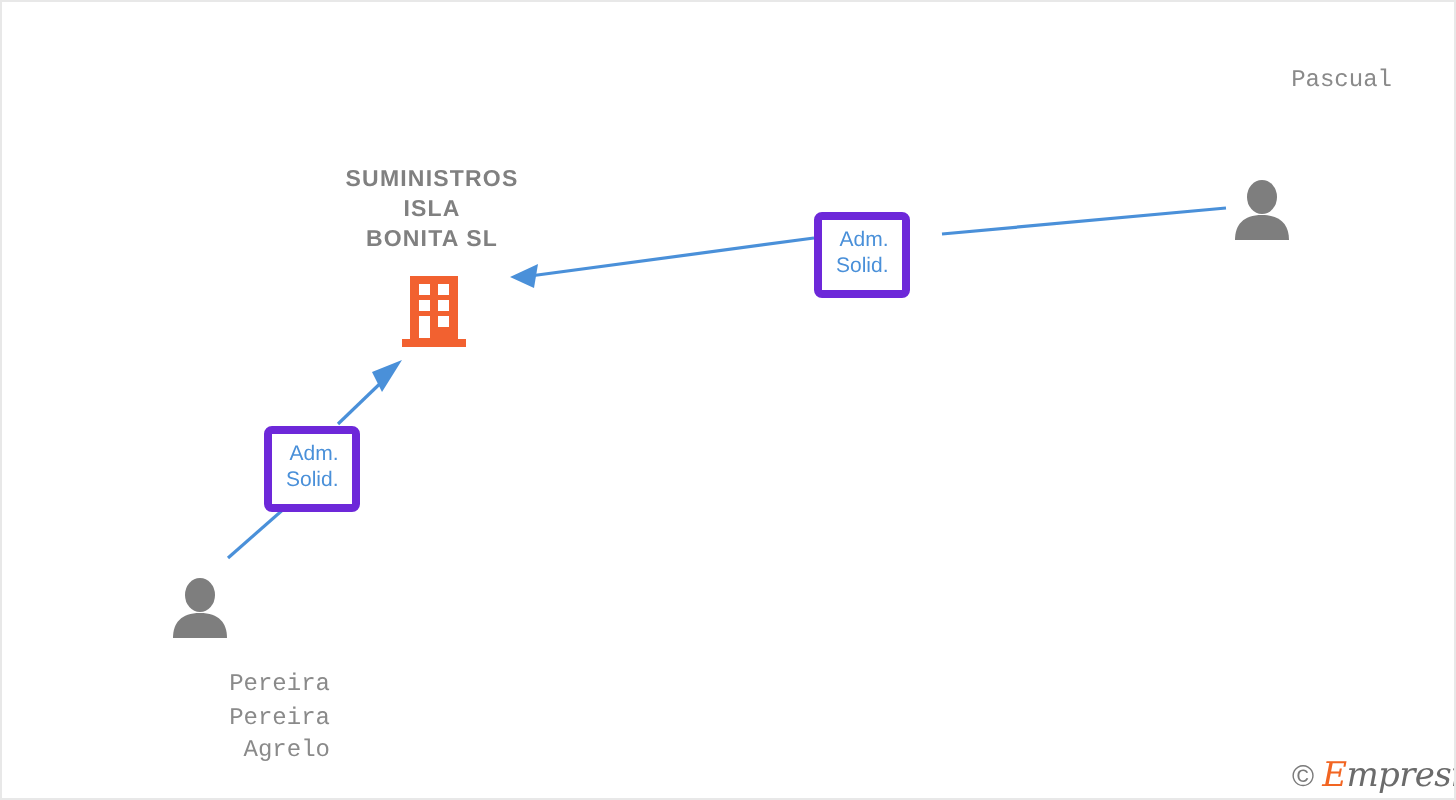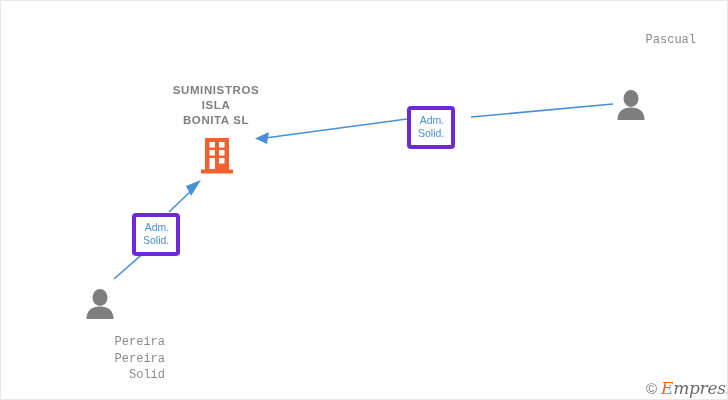--- a/index.html
+++ b/index.html
@@ -162,21 +162,21 @@
   <div id="person-left-icon" class="person-icon">
     <svg viewBox="0 0 34 30" width="34" height="30" xmlns="http://www.w3.org/2000/svg">
       <ellipse cx="17" cy="8.5" rx="7.5" ry="8.5" fill="#7e7e7e"></ellipse>
       <path d="M17 17.5 C7.5 17.5 3.5 22.5 3.5 30 L30.5 30 C30.5 22.5 26.5 17.5 17 17.5 Z" fill="#7e7e7e"></path>
     </svg>
   </div>
 
   <div id="person-left-label" class="person-label">
     <div>Pereira</div>
     <div>Pereira</div>
-    <div>Solid</div>
+    <div>Agrelo</div>
   </div>
 
   <div id="edge-label-right" class="edge-label">
     <div>Adm.</div>
     <div>Solid.</div>
   </div>
 
   <div id="edge-label-left" class="edge-label">
     <div>Adm.</div>
     <div>Solid.</div>

